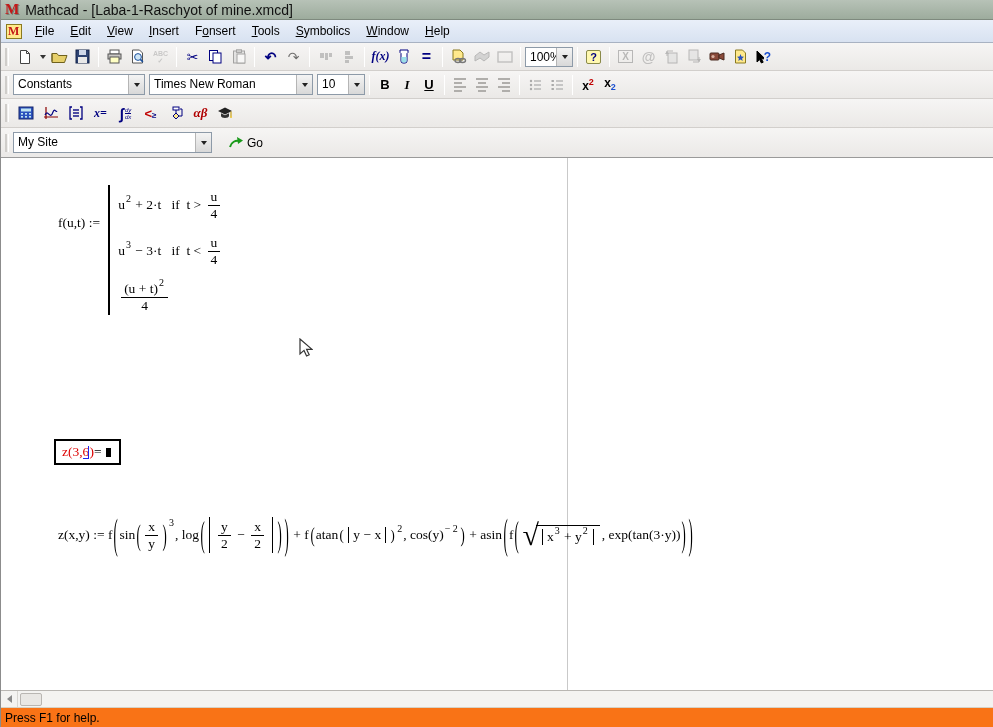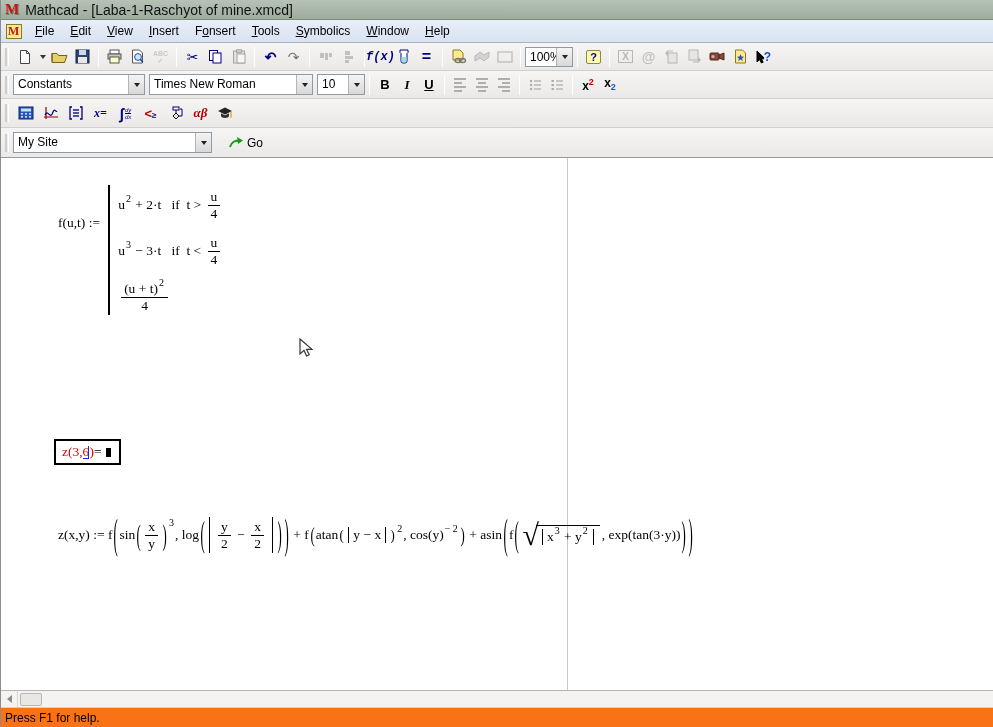--- a/index.html
+++ b/index.html
@@ -26,21 +26,21 @@
   .tb-math{height:29px;}
   .tb-res{height:30px;border-bottom:1px solid #9a9a9a;}
   .grip{width:4px;height:18px;border-left:2px solid #cfcdca;border-right:1px solid #fff;margin:0 4px 0 2px;}
   .sep{width:1px;height:20px;background:#c5c2bf;border-right:1px solid #fff;margin:0 4px;}
   .tbtn{width:23px;height:22px;display:flex;align-items:center;justify-content:center;border:1px solid transparent;border-radius:2px;position:relative;}
   .tbtn.gray{filter:grayscale(1);opacity:.55;}
   .tbtn svg{display:block;}
   .ddcaret{width:0;height:0;border-left:3px solid transparent;border-right:3px solid transparent;border-top:4px solid #333;margin-left:2px;}
   .navy{color:#000080;}
   .glyph{font-size:14px;line-height:1;}
-  .fxtext{font-family:Liberation Mono, monospace;font-style:italic;font-weight:bold;color:#000080;font-size:12px;}
+  .fxtext{font-family:Liberation Serif, serif;font-style:italic;font-weight:bold;color:#000080;font-size:12px;}
   .eqtext{color:#000080;font-weight:900;font-size:16px;line-height:1;}
   .attext{color:#9a9a9a;font-size:14px;font-weight:bold;}
   .spell{display:flex;flex-direction:column;align-items:center;color:#a8a8a8;font-size:7px;font-weight:bold;line-height:1;}
 
   
   .combo{display:flex;align-items:stretch;background:#fff;border:1px solid #8d9aa8;height:21px;}
   .combo .val{flex:1;font-size:12px;padding:2px 4px;white-space:nowrap;overflow:hidden;}
   .combo .btn{width:16px;background:linear-gradient(#f4f4f4,#d8d8d8);border-left:1px solid #b5b5b5;display:flex;align-items:center;justify-content:center;}
   .combo .btn i{width:0;height:0;border-left:3px solid transparent;border-right:3px solid transparent;border-top:4px solid #222;}
 

